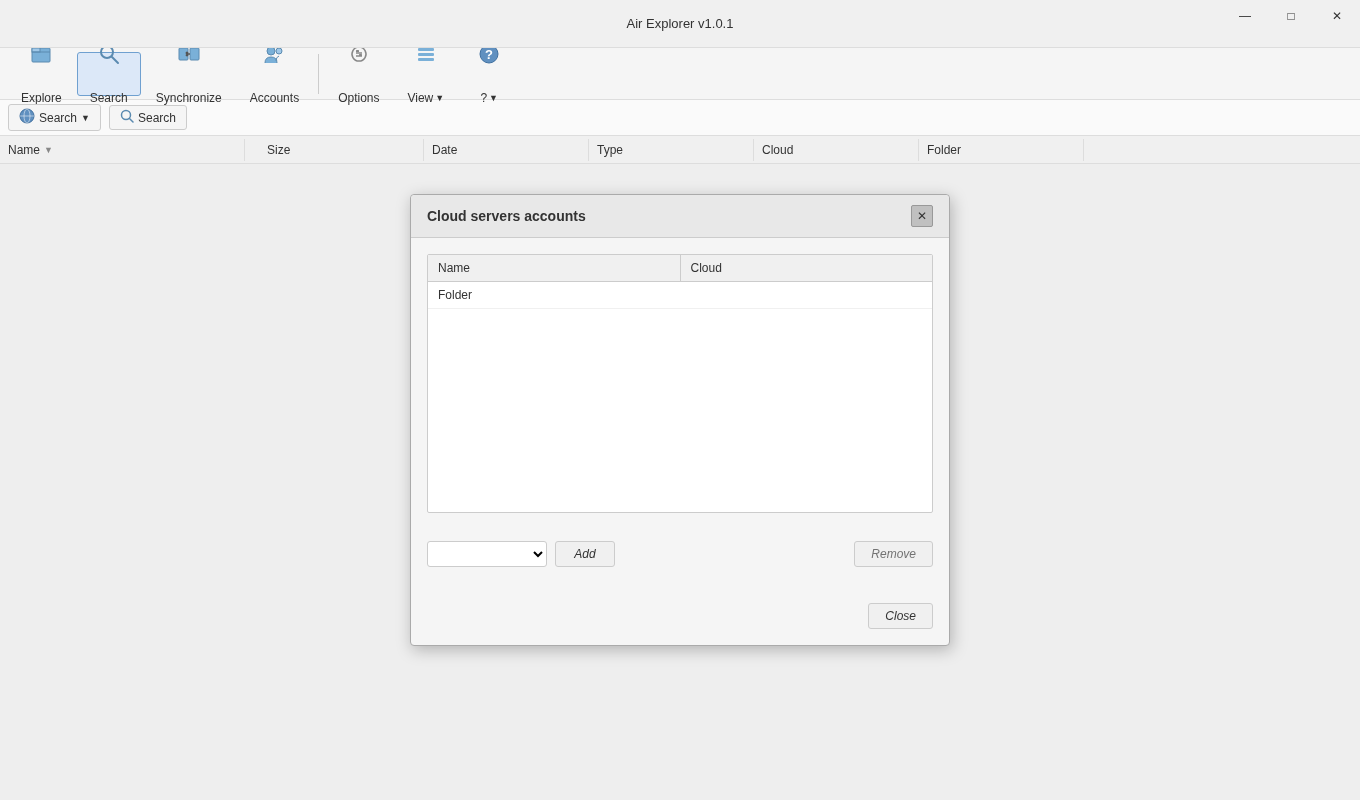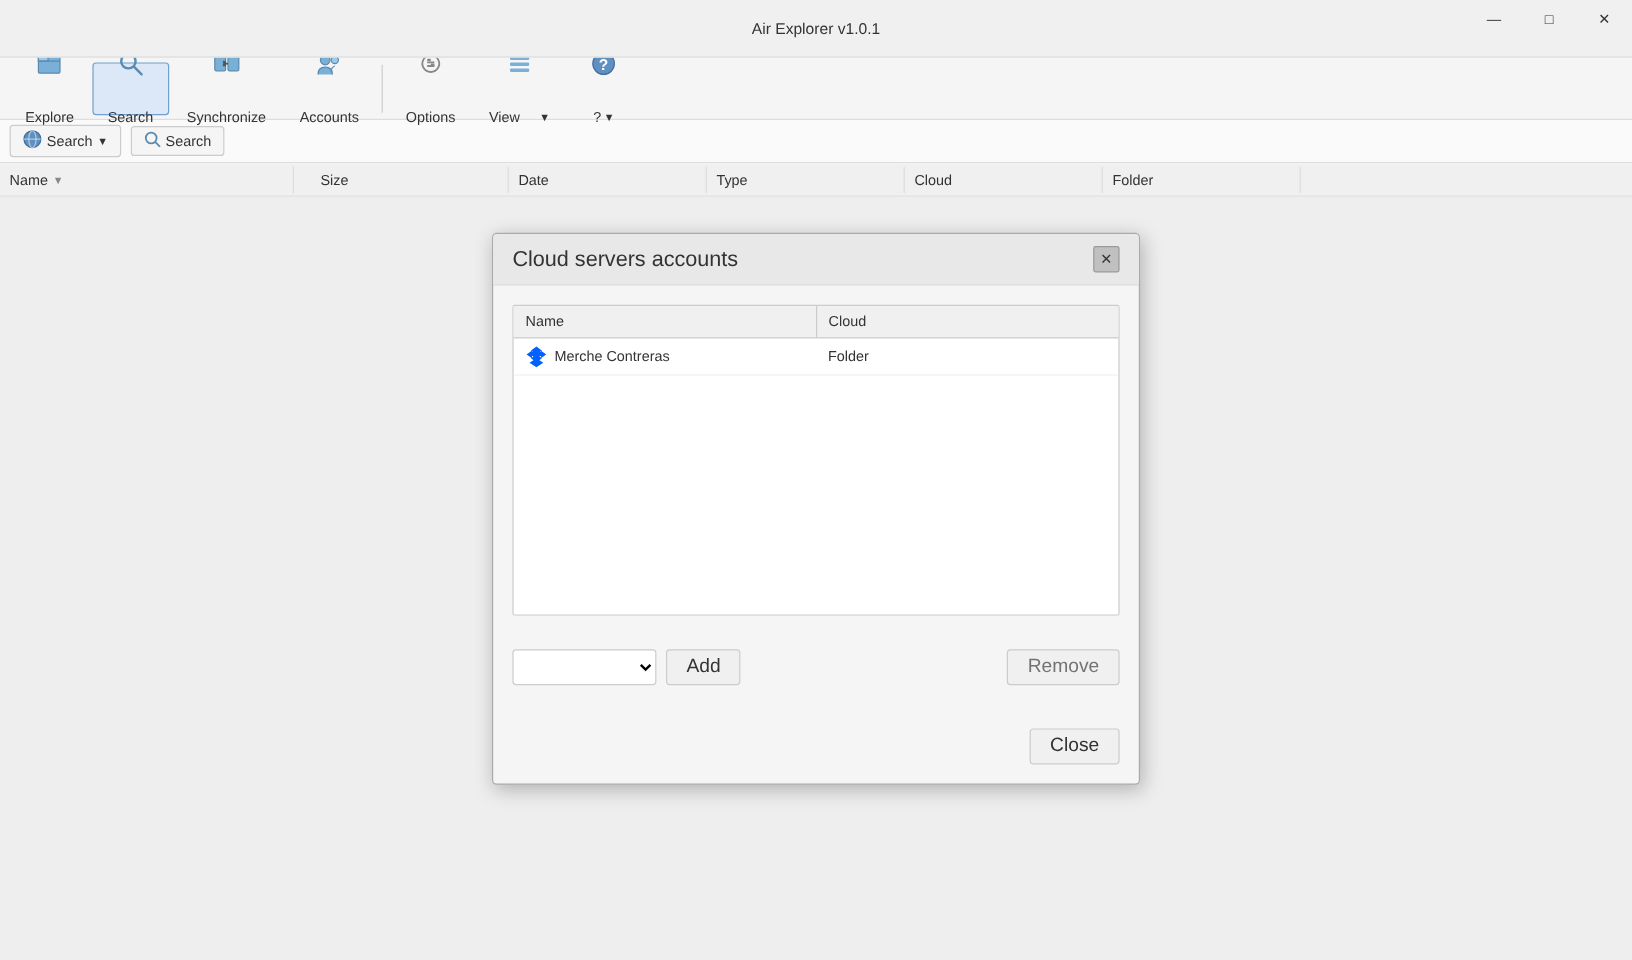--- a/index.html
+++ b/index.html
@@ -176,23 +176,23 @@
     .modal-header {
       background: #e8e8e8;
       border-bottom: 1px solid #ccc;
       padding: 10px 16px;
       display: flex;
       align-items: center;
       justify-content: space-between;
       border-radius: 4px 4px 0 0;
     }
     .modal-title {
-      font-size: 18px;
-      color: #333;
-      font-weight: normal;
+      font-size: 14px;
+      color: #333;
+      font-weight: bold;
     }
     .modal-close-btn {
       width: 22px;
       height: 22px;
       background: #c0c0c0;
       border: 1px solid #999;
       border-radius: 2px;
       cursor: pointer;
       display: flex;
       align-items: center;
@@ -273,23 +273,24 @@
     .modal-footer-right {
       display: flex;
       gap: 8px;
     }
     .modal-btn {
       padding: 5px 16px;
       border: 1px solid #ccc;
       border-radius: 3px;
       background: #f0f0f0;
       cursor: pointer;
-      font-size: 16px;
+      font-size: 12px;
       color: #333;
       min-width: 60px;
+      font-style: italic;
     }
     .modal-btn:disabled { color: #737373; cursor: default; }
     .modal-select {
       padding: 4px 8px;
       border: 1px solid #ccc;
       border-radius: 3px;
       background: white;
       font-size: 12px;
       min-width: 120px;
       cursor: pointer;
@@ -375,21 +376,21 @@
   </button>
 
   <button class="toolbar-btn">
     <span class="btn-icon">
       <svg width="22" height="22" viewBox="0 0 22 22">
         <rect x="3" y="5" width="16" height="3" rx="1" fill="#7ab0d8"></rect>
         <rect x="3" y="10" width="16" height="3" rx="1" fill="#7ab0d8"></rect>
         <rect x="3" y="15" width="16" height="3" rx="1" fill="#7ab0d8"></rect>
       </svg>
     </span>
-    <span class="btn-label" style="display:flex;align-items:center;gap:16px;">
+    <span class="btn-label" style="display:flex;align-items:center;gap:2px;">
       <span>View</span>
       <span style="font-size:9px;">▼</span>
     </span>
   </button>
 
   <button class="toolbar-btn">
     <span class="btn-icon">
       <svg width="22" height="22" viewBox="0 0 22 22">
         <circle cx="11" cy="11" r="9" fill="#6090c0" stroke="#4070a0" stroke-width="1"></circle>
         <text x="11" y="16" text-anchor="middle" fill="white" font-size="13" font-weight="bold">?</text>
@@ -467,37 +468,20 @@
         <div class="modal-body">
 
           <div class="accounts-table">
             <div class="accounts-table-header">
               <div class="accounts-table-col-header">Name</div>
               <div class="accounts-table-col-header">Cloud</div>
             </div>
             <div class="accounts-table-body">
 
               <div class="accounts-table-row">
-                <div class="accounts-table-cell">
-                  <span class="dropbox-icon">
-                    <svg viewBox="0 0 22 22" width="18" height="18">
-                      <polygon points="11,4 4,8.5 11,13 4,17.5 11,22 18,17.5 11,13 18,8.5" fill="#0061FF"></polygon>
-                      <polygon points="4,8.5 11,13 18,8.5 11,4" fill="#0061FF"></polygon>
-
-                      <g fill="#0061FF">
-                        <polygon points="5.5,5 11,9 16.5,5 11,1"></polygon>
-                        <polygon points="5.5,13 11,17 16.5,13 11,9"></polygon>
-                        <polygon points="1,9 6.5,13 6.5,5"></polygon>
-                        <polygon points="15.5,5 15.5,13 21,9"></polygon>
-                        <polygon points="11,18 6.5,13 15.5,13"></polygon>
-                      </g>
-                    </svg>
-                  </span>
-                  <span>Merche Contreras</span>
-                </div>
                 <div class="accounts-table-cell">Folder</div>
               </div>
             </div>
           </div>
         </div>
 
         <div class="modal-footer">
           <div class="modal-footer-left">
             <select class="modal-select">
               <option value=""></option>

